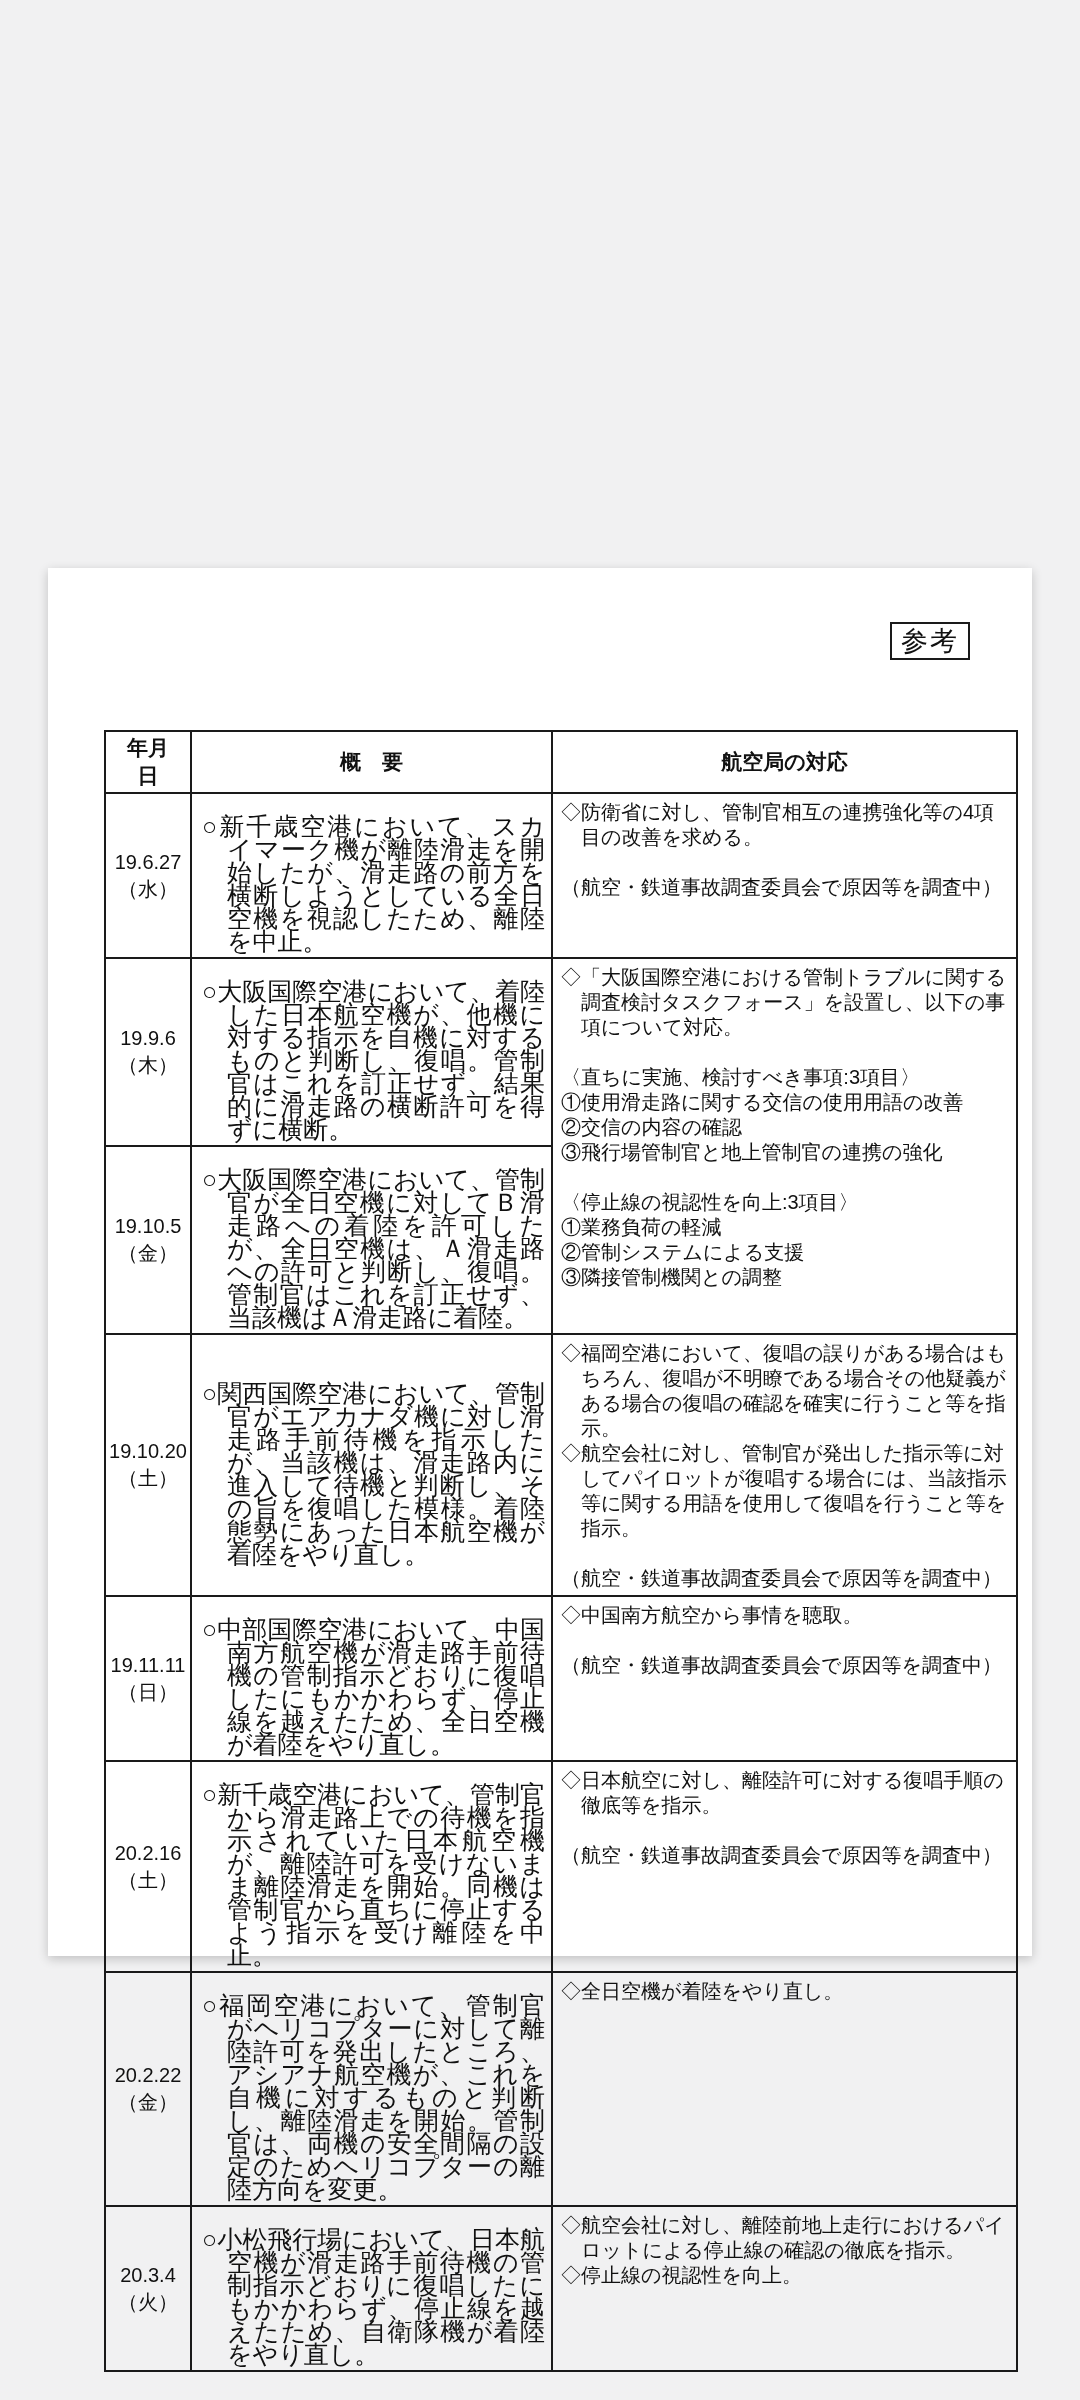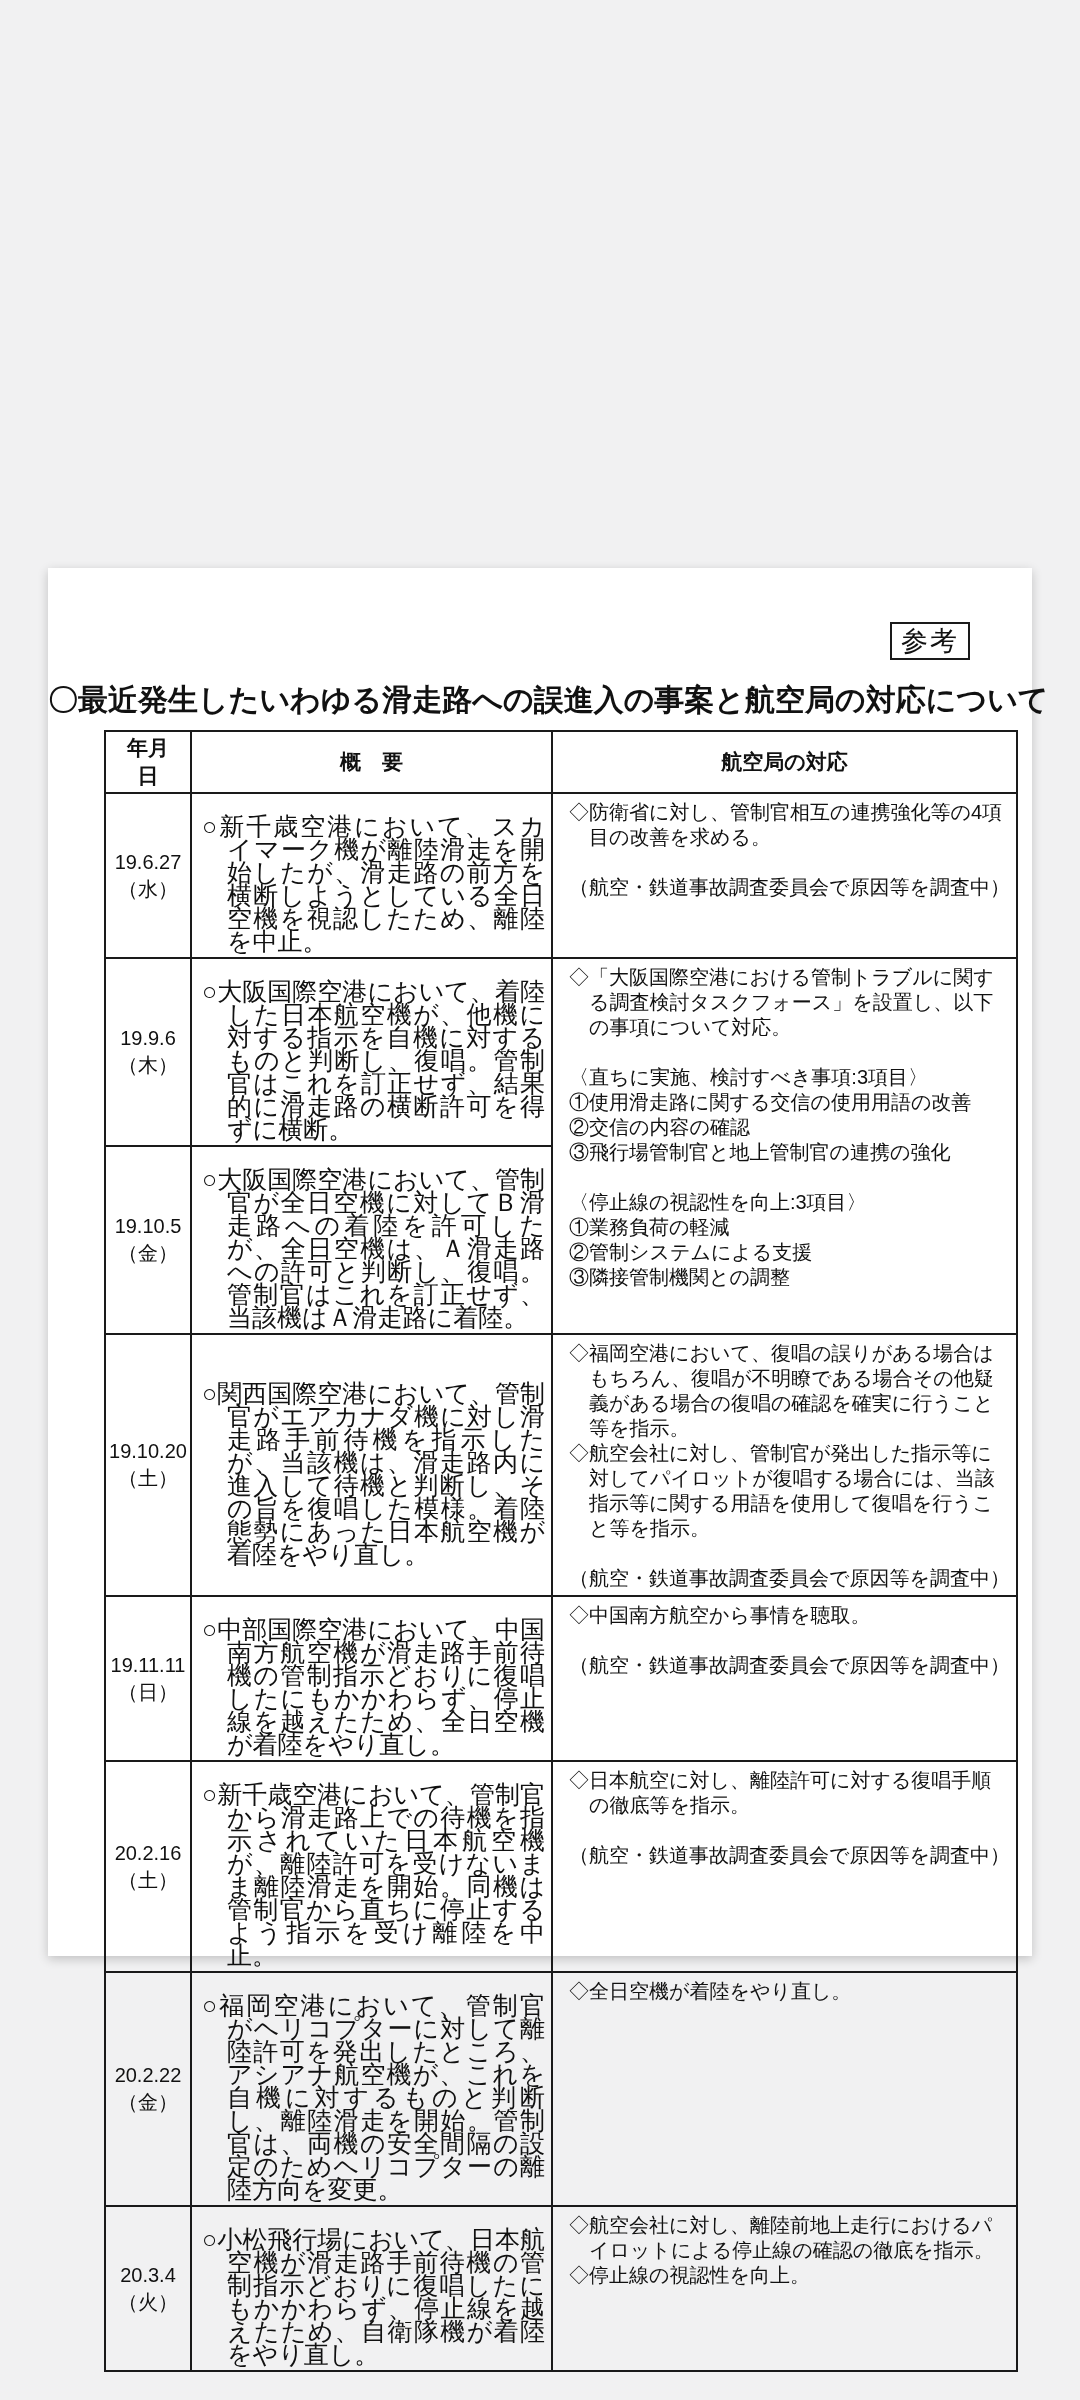--- a/index.html
+++ b/index.html
@@ -81,32 +81,30 @@
   td.c-resp {
     vertical-align:top;
     font-family:"Liberation Sans", sans-serif;
     font-size:20px;
     line-height:25px;
     padding:6px 6px 4px 8px;
   }
   .resp-item {
     padding-left:1em;
     text-indent:-1em;
-    margin-left:8px;
   }
   .resp-item.blank { height:25px; }
 </style>
 </head>
 <body>
 
 <div class="page">
 
   <div class="ref-box">参考</div>
 
-  <div class="doc-title">〇最近発生したいわゆる滑走路への誤進入の事案と航空局の対応について</div>
 
   <table class="incident">
     <colgroup>
       <col style="width:86px">
       <col style="width:361px">
       <col style="width:465px">
     </colgroup>
     <tbody>
       <tr style="height:27px">
         <th class="hdr">年月日</th>

